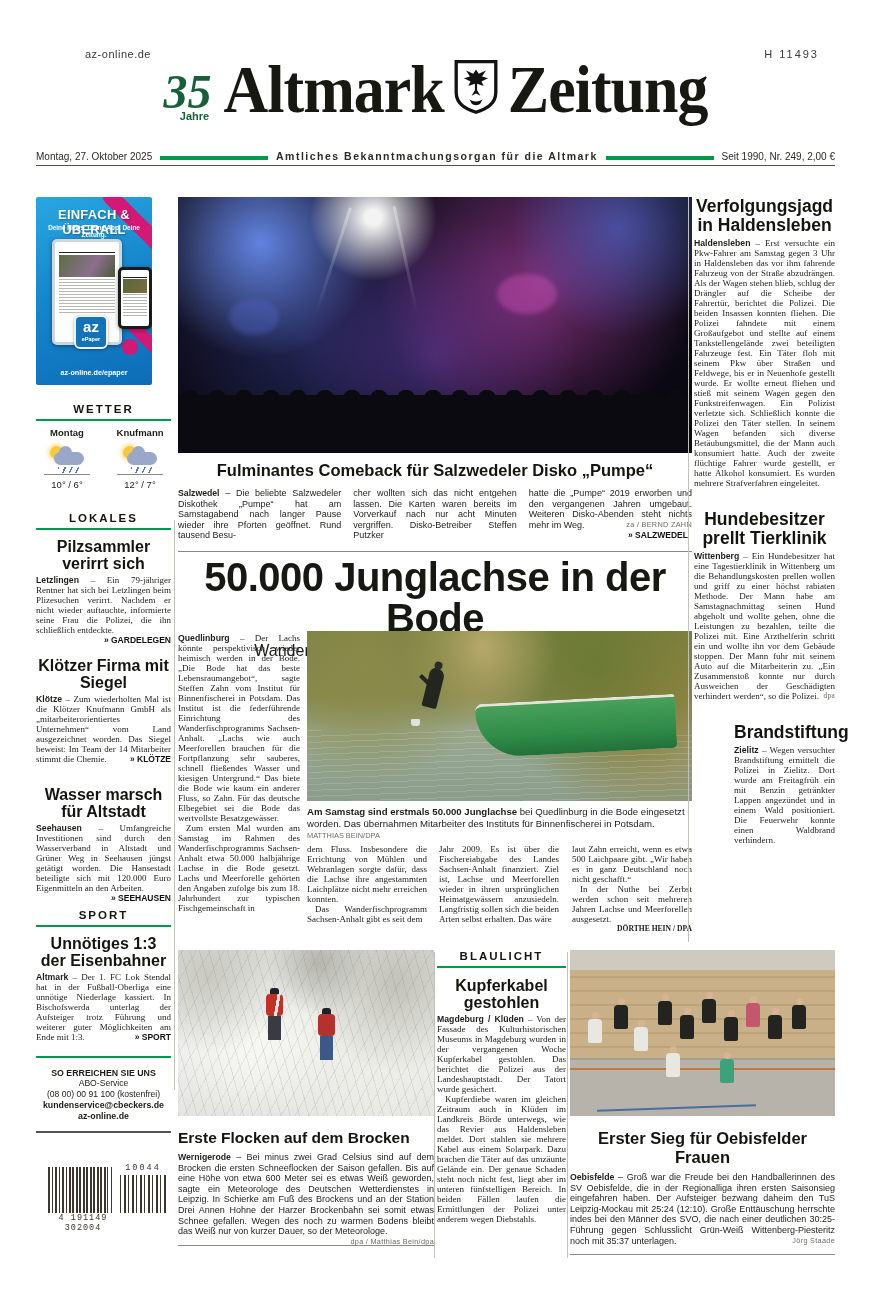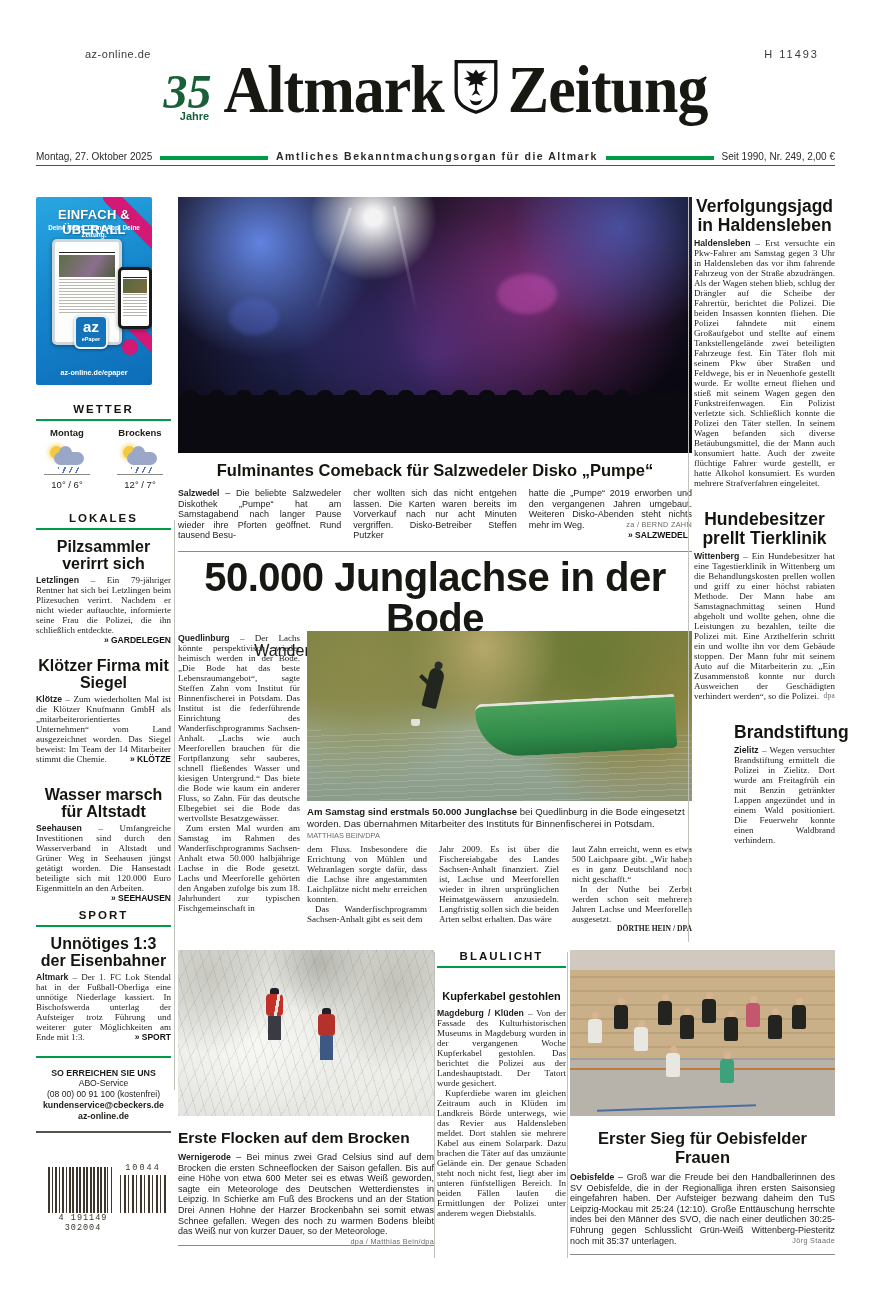--- a/index.html
+++ b/index.html
@@ -170,21 +170,21 @@
   #hiker1{left:88px;top:38px;}
   #hiker1 .coat{background:linear-gradient(100deg,#c23128 55%,#e9e6df 56% 70%,#c23128 71%);}
   #hiker1 .legs{background:#3a3a42;}
   #hiker2{left:140px;top:58px;}
   #hiker2 .coat{background:#b5322c;}
   #hiker2 .legs{background:#3d5884;}
   #brocken-title{font-weight:bold;font-size:15.5px;margin:13px 0 5px;color:#15150f;}
   #brocken-rule{margin-top:8px;}
 
   #blaulicht{left:437px;top:950px;width:129px;}
-  #blaulicht .h-side{font-size:11px;margin-top:20px;}
+  #blaulicht .h-side{font-size:16px;margin-top:9px;}
 
   #oebisfelde{left:570px;top:950px;width:265px;}
   #photo-team{position:relative;width:265px;height:166px;overflow:hidden;background:
       linear-gradient(#cfc9bf 0 12%, transparent 12%),
       repeating-linear-gradient(#c9b089 0 12px,#bda37a 12px 14px);}
   #photo-team .floor{position:absolute;left:0;right:0;bottom:0;height:34%;background:#b7b3ab;
       border-top:2px solid #a39f97;}
   #photo-team .line-o{position:absolute;left:0;right:0;bottom:28%;height:2px;background:#c07a3a;}
   #photo-team .line-b{position:absolute;left:10%;bottom:4%;width:60%;height:2px;background:#4a6ea0;transform:rotate(-2deg);}
   .player{position:absolute;}
@@ -262,21 +262,21 @@
         <div class="wx-day">
           <div class="wx-name">Montag</div>
           <div class="wx-icon">
             <div class="wx-sun"></div>
               <div class="wx-cloud"></div>
               <div class="wx-rain"></div>
           </div>
           <div class="wx-temp">10° / 6°</div>
         </div>
         <div class="wx-day">
-          <div class="wx-name">Brockens</div>
+          <div class="wx-name">Knufmann</div>
           <div class="wx-icon">
             <div class="wx-sun"></div>
               <div class="wx-cloud"></div>
               <div class="wx-rain"></div>
           </div>
           <div class="wx-temp">12° / 7°</div>
         </div>
       </div>
     </div>
 

